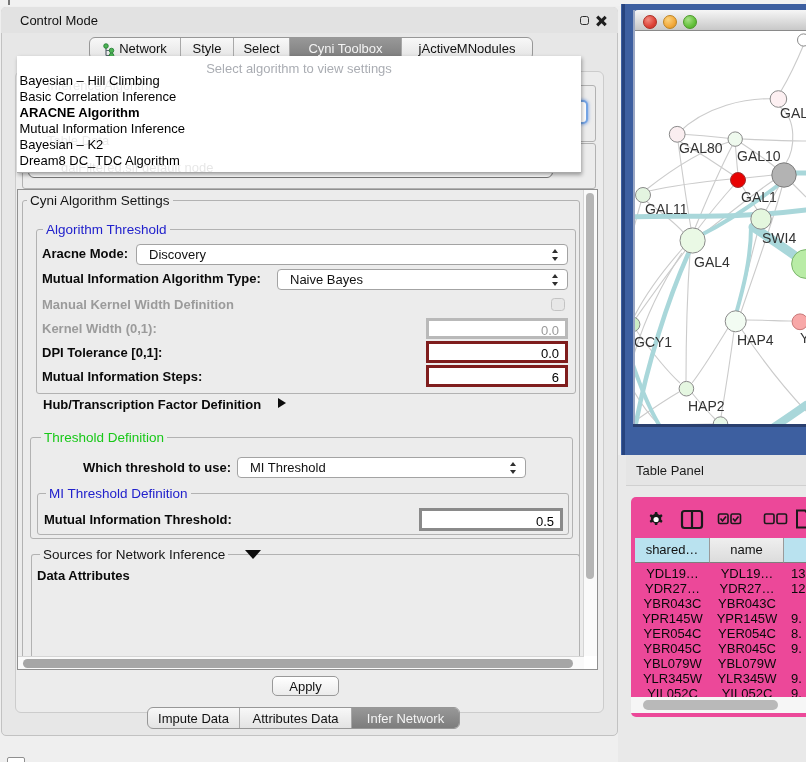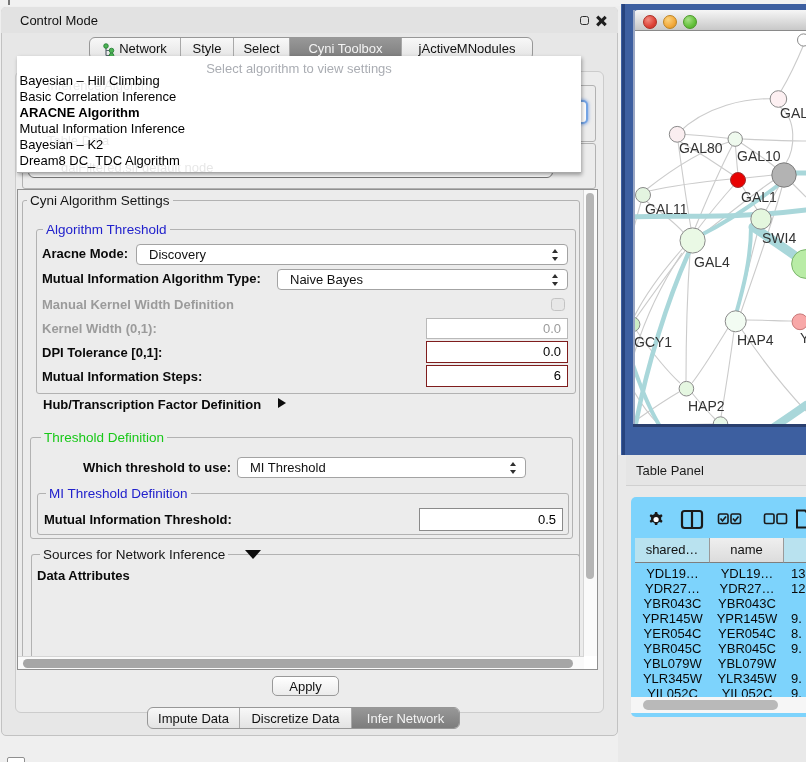--- a/index.html
+++ b/index.html
@@ -5,21 +5,21 @@
 html,body{margin:0;padding:0;}
 .page{position:relative;width:806px;height:762px;background:#efefef;overflow:hidden;font-family:"Liberation Sans",sans-serif;}
 .abs{position:absolute;}
 .grp{position:absolute;border:1px solid #b2b2b2;border-radius:3px;}
 .gt{position:absolute;top:-8px;background:#ececec;padding:0 3px;font-size:13.5px;line-height:15px;color:#161616;white-space:nowrap;}
 .cb{position:absolute;background:#fff;border:1px solid #a3a3a3;border-radius:4px;font-size:13px;color:#111;}
 .cbt{position:absolute;left:12px;top:0;line-height:20px;white-space:nowrap;}
 .stp{position:absolute;right:9px;top:50%;width:6px;height:0;}
 .stp:before{content:"";position:absolute;left:0;top:-6px;border-left:3px solid transparent;border-right:3px solid transparent;border-bottom:4px solid #2e2e2e;}
 .stp:after{content:"";position:absolute;left:0;top:2px;border-left:3px solid transparent;border-right:3px solid transparent;border-top:4px solid #2e2e2e;}
-.tf{position:absolute;background:#fff;border:1px solid #7f1d1d;font-size:13px;color:#000;text-align:right;box-sizing:border-box;}
+.tf{position:absolute;background:#fff;border:3px solid #7f1d1d;font-size:13px;color:#000;text-align:right;box-sizing:border-box;}
 .lbl{position:absolute;font-size:13px;font-weight:bold;color:#0a0a0a;white-space:nowrap;}
 .dis{color:#9b9b9b;}
 .seg{position:absolute;display:flex;border:1px solid #979797;border-radius:6px;overflow:hidden;background:linear-gradient(#f8f8f8,#e3e3e3);}
 .seg>div{font-size:13px;color:#111;text-align:center;border-left:1px solid #a8a8a8;display:flex;align-items:center;justify-content:center;}
 .seg>div:first-child{border-left:none;}
 .seg>div.sel{background:linear-gradient(#989898,#7d7d7d);color:#f4f4f4;}
 </style>
 </head>
 <body>
 <div class="page">
@@ -116,21 +116,21 @@
 
     <div class="abs" style="left:0;top:466px;width:566px;height:14px;background:#fafafa;border-top:1px solid #d5d5d5;"></div>
     <div class="abs" style="left:566px;top:466px;width:14px;height:14px;background:#fff;"></div>
     <div class="abs" style="left:5px;top:469px;width:550px;height:9px;background:#a6a6a6;border-radius:4.5px;"></div>
   </div>
 
   <div class="abs" style="left:272px;top:676px;width:67px;height:20px;background:linear-gradient(#ffffff,#ebebeb);border:1px solid #999;border-radius:5px;font-size:13px;color:#111;text-align:center;line-height:19px;box-sizing:border-box;">Apply</div>
 
   <div class="seg" style="left:147px;top:707px;height:20px;">
     <div style="width:91px;">Impute Data</div>
-    <div style="width:111px;">Discretize Data</div>
+    <div style="width:111px;">Attributes Data</div>
     <div class="sel" style="width:107px;">Infer Network</div>
   </div>
 
   <div class="abs" style="left:7px;top:757px;width:16px;height:10px;background:#fff;border:1.5px solid #8f8f8f;border-radius:2px;"></div>
 
   <div class="abs" style="left:17px;top:56px;width:564px;height:116px;background:#fff;border-bottom:1px solid #aaa;box-shadow:1px 2px 4px rgba(0,0,0,.35);overflow:hidden;">
     <div class="abs" style="left:30px;top:22px;font-size:13px;color:rgba(50,50,50,.10);">Inference Algorithm</div>
     <div class="abs" style="left:30px;top:77px;font-size:13px;color:rgba(50,50,50,.10);">Table Data</div>
     <div class="abs" style="left:44px;top:104px;font-size:13px;color:rgba(50,50,50,.12);">galFiltered.sif default node</div>
     <div class="abs" style="left:0;top:5px;width:564px;text-align:center;font-size:13px;color:#aaadb3;">Select algorithm to view settings</div>
@@ -225,21 +225,21 @@
       </g>
     </svg>
   </div>
   <div class="abs" style="left:633px;top:10px;width:2px;height:414px;background:#9aa7c4;"></div>
   <div class="abs" style="left:633px;top:424px;width:173px;height:3px;background:#2a3f6e;"></div>
 
   <div class="abs" style="left:618px;top:455px;width:188px;height:307px;background:#e9e9e9;"></div>
   <div class="abs" style="left:626px;top:455px;width:180px;height:30px;background:#e5e5e5;border-bottom:1px solid #d0d0d0;"></div>
   <div class="abs" style="left:636px;top:463px;font-size:13px;color:#1b1b1b;">Table Panel</div>
 
-  <div class="abs" style="left:631px;top:497px;width:175px;height:220px;background:#7dd3fc;border-radius:5px 0 0 5px;">
+  <div class="abs" style="left:631px;top:497px;width:175px;height:220px;background:#ec4899;border-radius:5px 0 0 5px;">
 
     <svg class="abs" style="left:0;top:2px;" width="175" height="40" viewBox="0 0 175 40">
       <g fill="#1a1a1a">
         <path d="M24,13 l2.2,0 0.5,2 a6,6 0 0 1 1.8,1 l2-0.8 1.1,1.9 -1.5,1.4 a6,6 0 0 1 0,2 l1.5,1.4 -1.1,1.9 -2-0.8 a6,6 0 0 1 -1.8,1 l-0.5,2 -2.2,0 -0.5,-2 a6,6 0 0 1 -1.8,-1 l-2,0.8 -1.1,-1.9 1.5,-1.4 a6,6 0 0 1 0,-2 l-1.5,-1.4 1.1,-1.9 2,0.8 a6,6 0 0 1 1.8,-1 z"></path>
         <circle cx="25.1" cy="20.5" r="2.6" fill="#fff"></circle>
       </g>
       <rect x="51" y="12" width="20" height="17" rx="2.5" fill="none" stroke="#1a1a1a" stroke-width="2.2"></rect>
       <line x1="61" y1="12" x2="61" y2="29" stroke="#1a1a1a" stroke-width="2.2"></line>
       <g fill="none" stroke="#1a1a1a" stroke-width="1.6">
         <rect x="87.5" y="15" width="9.5" height="9.5" rx="1.5"></rect>

